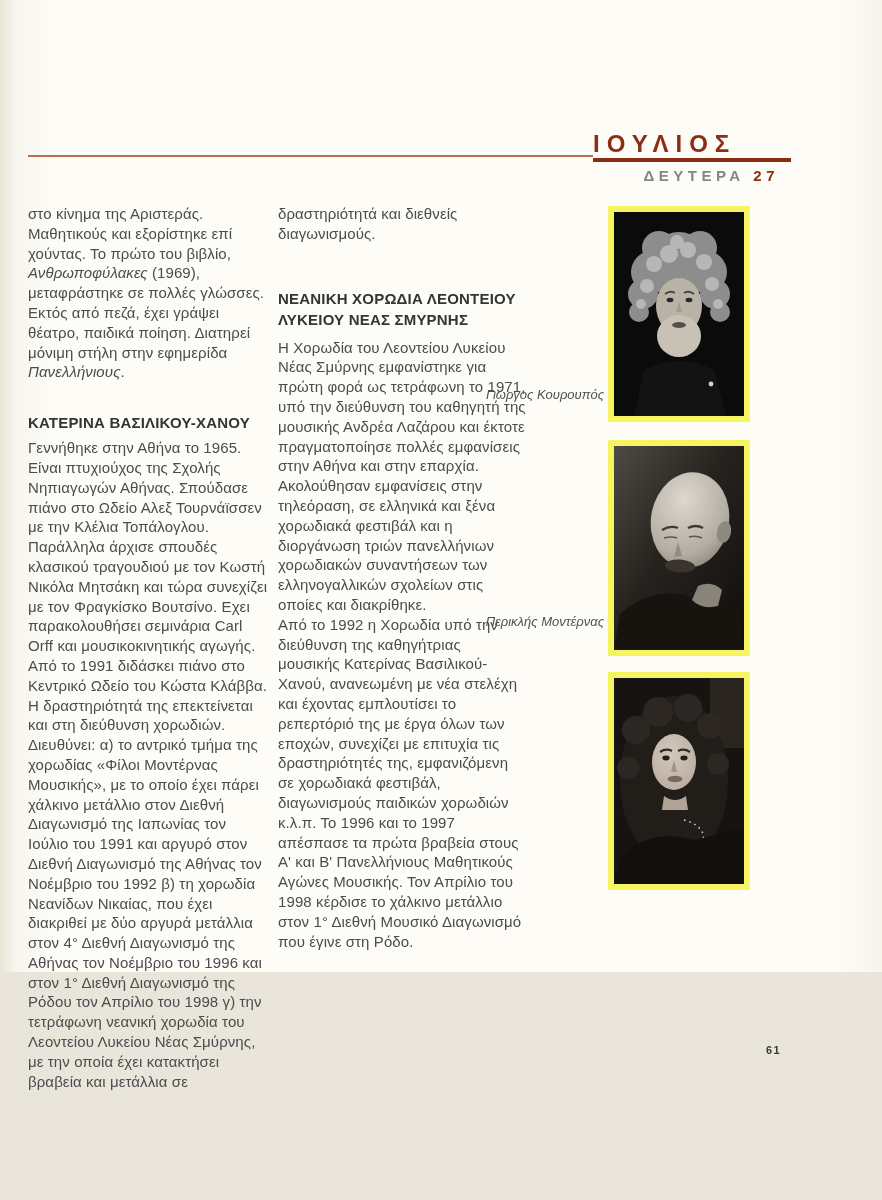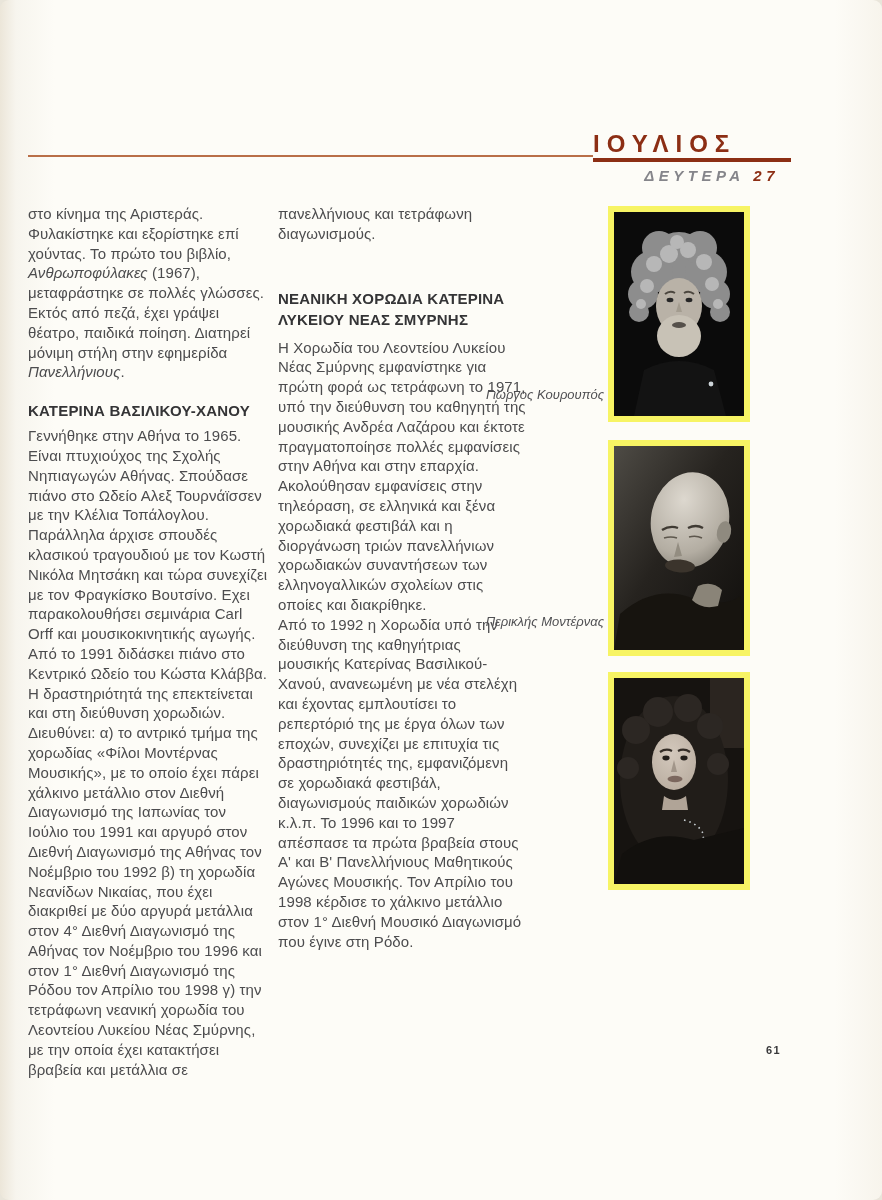--- a/index.html
+++ b/index.html
@@ -11,59 +11,58 @@
     --frame-yellow:#f7f464;
     --paper:#fdfcf7;
   }
   html,body{margin:0;padding:0;}
   body{
     width:882px;height:1200px;overflow:hidden;
     font-family:"Liberation Sans","DejaVu Sans",sans-serif;
     background:#e9e5da;
   }
   .page{
-    position:relative;width:882px;height:1200px;
+    position:relative;width:882px;height:972px;
     background:linear-gradient(90deg,#ece6d9 0px,#f7f5ee 16px,var(--paper) 55px,var(--paper) 835px,#f7f4ec 882px);
-    border-radius:9px;
   }
   
   .rule-thin{
     position:absolute;left:28px;top:155px;width:565px;height:2px;
     background:var(--rule-light);
   }
   .month-title{
     position:absolute;left:593px;top:131px;width:200px;
     font-size:24px;line-height:26px;font-weight:800;
     letter-spacing:7px;color:var(--accent-red);white-space:nowrap;
   }
   .title-underline{
     position:absolute;left:593px;top:158px;width:198px;height:4px;
     background:var(--accent-red);
   }
   .day-line{
     position:absolute;left:480px;top:167px;width:299px;
     text-align:right;font-size:15px;font-weight:700;letter-spacing:4.5px;
-    color:var(--subtitle-gray);white-space:nowrap;font-style:italic;
+    color:var(--subtitle-gray);white-space:nowrap;
   }
   .day-line .day-number{color:var(--accent-red);}
   
   .col{
     position:absolute;top:204px;
     font-size:15px;line-height:19.8px;letter-spacing:0.1px;
     color:var(--body-text);
   }
   .col-left{left:28px;width:241px;}
   .col-mid{left:278px;width:248px;}
   .col p{margin:0;}
   .col p em{}
   .body-heading{
     margin:0;font-size:15px;line-height:21px;font-weight:700;
     color:var(--heading-text);letter-spacing:0.2px;
   }
-  .col-left .body-heading{margin-top:18px;margin-bottom:5px;}
+  .col-left .body-heading{margin-top:30px;margin-bottom:5px;}
   .col-mid .body-heading{margin-top:44px;margin-bottom:8px;}
   
   .photo-frame{
     position:absolute;left:608px;margin:0;
     border:6px solid var(--frame-yellow);
     background:#0b0b0b;box-shadow:0 0 0 1px #eceadf inset;
   }
   .photo-frame svg{display:block;}
   .photo-1{top:206px;}
   .photo-2{top:440px;}
@@ -86,28 +85,28 @@
 <body>
 
 <div class="page">
 
   <div class="rule-thin"></div>
   <div class="month-title">ΙΟΥΛΙΟΣ</div>
   <div class="title-underline"></div>
   <div class="day-line"><span>ΔΕΥΤΕΡΑ</span>&nbsp;<span class="day-number">27</span></div>
 
   <div class="col col-left">
-    <p><span>στο κίνημα της Αριστεράς. Φυλακίστηκε και εξορίστηκε επί χούντας. Το πρώτο του βιβλίο, </span><em>Ανθρωποφύλακες</em><span> (1967), μεταφράστηκε σε πολλές γλώσσες. Εκτός από πεζά, έχει γράψει θέατρο, παιδικά ποίηση. Διατηρεί μόνιμη στήλη στην εφημερίδα </span><em>Πανελλήνιους</em><span>.</span></p>
+    <p><span>στο κίνημα της Αριστεράς. Μαθητικούς και εξορίστηκε επί χούντας. Το πρώτο του βιβλίο, </span><em>Ανθρωποφύλακες</em><span> (1969), μεταφράστηκε σε πολλές γλώσσες. Εκτός από πεζά, έχει γράψει θέατρο, παιδικά ποίηση. Διατηρεί μόνιμη στήλη στην εφημερίδα </span><em>Πανελλήνιους</em><span>.</span></p>
     <h3 class="body-heading">ΚΑΤΕΡΙΝΑ ΒΑΣΙΛΙΚΟΥ-ΧΑΝΟΥ</h3>
     <p>Γεννήθηκε στην Αθήνα το 1965. Είναι πτυχιούχος της Σχολής Νηπιαγωγών Αθήνας. Σπούδασε πιάνο στο Ωδείο Αλεξ Τουρνάϊσσεν με την Κλέλια Τοπάλογλου. Παράλληλα άρχισε σπουδές κλασικού τραγουδιού με τον Κωστή Νικόλα Μητσάκη και τώρα συνεχίζει με τον Φραγκίσκο Βουτσίνο. Εχει παρακολουθήσει σεμινάρια Carl Orff και μουσικοκινητικής αγωγής. Από το 1991 διδάσκει πιάνο στο Κεντρικό Ωδείο του Κώστα Κλάββα. Η δραστηριότητά της επεκτείνεται και στη διεύθυνση χορωδιών. Διευθύνει: α) το αντρικό τμήμα της χορωδίας «Φίλοι Μοντέρνας Μουσικής», με το οποίο έχει πάρει χάλκινο μετάλλιο στον Διεθνή Διαγωνισμό της Ιαπωνίας τον Ιούλιο του 1991 και αργυρό στον Διεθνή Διαγωνισμό της Αθήνας τον Νοέμβριο του 1992 β) τη χορωδία Νεανίδων Νικαίας, που έχει διακριθεί με δύο αργυρά μετάλλια στον 4° Διεθνή Διαγωνισμό της Αθήνας τον Νοέμβριο του 1996 και στον 1° Διεθνή Διαγωνισμό της Ρόδου τον Απρίλιο του 1998 γ) την τετράφωνη νεανική χορωδία του Λεοντείου Λυκείου Νέας Σμύρνης, με την οποία έχει κατακτήσει βραβεία και μετάλλια σε</p>
   </div>
 
   <div class="col col-mid">
-    <p>πανελλήνιους και τετράφωνη διαγωνισμούς.</p>
-    <h3 class="body-heading">ΝΕΑΝΙΚΗ ΧΟΡΩΔΙΑ ΚΑΤΕΡΙΝΑ ΛΥΚΕΙΟΥ ΝΕΑΣ ΣΜΥΡΝΗΣ</h3>
+    <p>δραστηριότητά και διεθνείς διαγωνισμούς.</p>
+    <h3 class="body-heading">ΝΕΑΝΙΚΗ ΧΟΡΩΔΙΑ ΛΕΟΝΤΕΙΟΥ ΛΥΚΕΙΟΥ ΝΕΑΣ ΣΜΥΡΝΗΣ</h3>
     <p>Η Χορωδία του Λεοντείου Λυκείου Νέας Σμύρνης εμφανίστηκε για πρώτη φορά ως τετράφωνη το 1971, υπό την διεύθυνση του καθηγητή της μουσικής Ανδρέα Λαζάρου και έκτοτε πραγματοποίησε πολλές εμφανίσεις στην Αθήνα και στην επαρχία. Ακολούθησαν εμφανίσεις στην τηλεόραση, σε ελληνικά και ξένα χορωδιακά φεστιβάλ και η διοργάνωση τριών πανελλήνιων χορωδιακών συναντήσεων των ελληνογαλλικών σχολείων στις οποίες και διακρίθηκε.</p>
     <p>Από το 1992 η Χορωδία υπό την διεύθυνση της καθηγήτριας μουσικής Κατερίνας Βασιλικού-Χανού, ανανεωμένη με νέα στελέχη και έχοντας εμπλουτίσει το ρεπερτόριό της με έργα όλων των εποχών, συνεχίζει με επιτυχία τις δραστηριότητές της, εμφανιζόμενη σε χορωδιακά φεστιβάλ, διαγωνισμούς παιδικών χορωδιών κ.λ.π. Το 1996 και το 1997 απέσπασε τα πρώτα βραβεία στους Α' και Β' Πανελλήνιους Μαθητικούς Αγώνες Μουσικής. Τον Απρίλιο του 1998 κέρδισε το χάλκινο μετάλλιο στον 1° Διεθνή Μουσικό Διαγωνισμό που έγινε στη Ρόδο.</p>
   </div>
 
   <figure class="photo-frame photo-1">
     <svg width="130" height="204" viewBox="0 0 130 204">
       <rect width="130" height="204" fill="#0b0b0b"></rect>
       <g fill="#8d8d8d">
         <circle cx="65" cy="50" r="30"></circle>
           <circle cx="38" cy="60" r="21"></circle>

